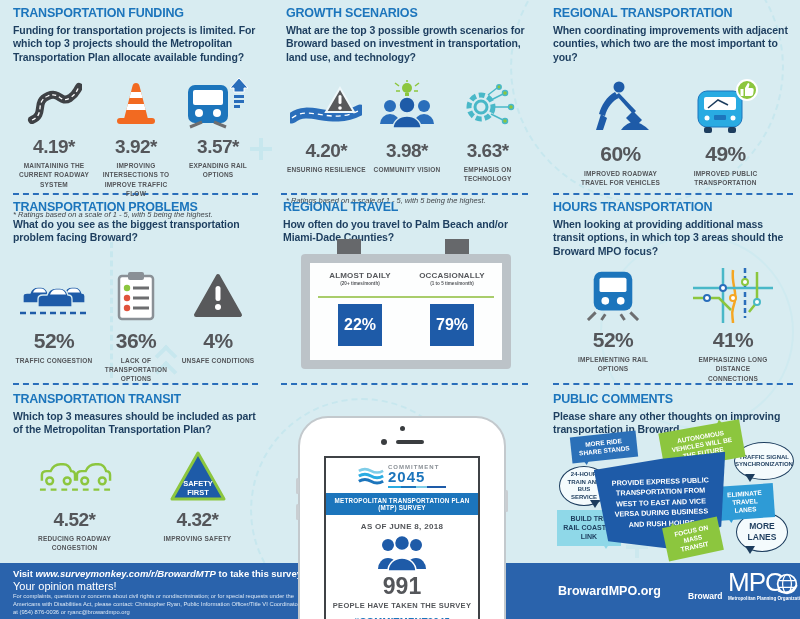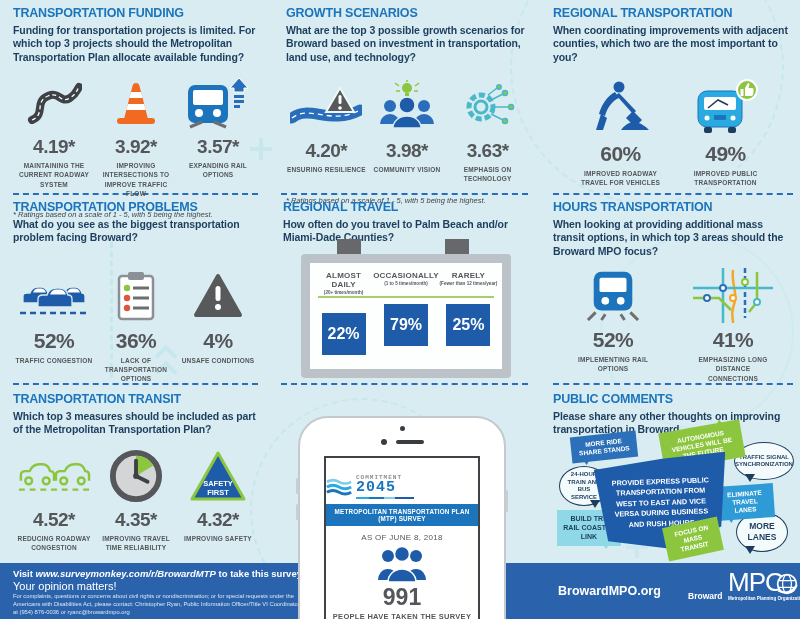--- a/index.html
+++ b/index.html
@@ -69,26 +69,26 @@
   .mpo-globe{position:absolute;left:88px;top:4px;}
   .mpo-sub{position:absolute;left:40px;top:27px;font-size:4.6px;font-weight:bold;white-space:nowrap;}
   
   .phone{position:absolute;left:298px;top:416px;width:208px;height:230px;background:#fff;border:2px solid #c3c9cd;border-radius:30px 30px 0 0;box-sizing:border-box;z-index:5;}
   .cam-top{position:absolute;top:8px;left:50%;margin-left:-2px;width:5px;height:5px;border-radius:50%;background:#3a3d40;}
   .spk-row{position:absolute;top:21px;left:0;width:100%;display:flex;justify-content:center;align-items:center;gap:9px;}
   .cam{width:6px;height:6px;border-radius:50%;background:#3a3d40;}
   .spk{width:28px;height:4px;border-radius:2px;background:#3a3d40;}
   .sidebtn{position:absolute;width:3px;height:16px;background:#c9ced2;border-radius:2px;}
   .screen{position:absolute;left:24px;right:24px;top:38px;bottom:0;border:2px solid #3f4246;border-bottom:none;background:#fff;text-align:center;overflow:hidden;}
-  .logo-row{display:flex;align-items:center;justify-content:flex-start;gap:4px;margin-top:16px;font-family:Liberation Mono, monospace;}
+  .logo-row{display:flex;align-items:center;justify-content:center;gap:4px;margin-top:6px;}
   .lt1{font-size:6px;font-weight:bold;color:#8a9096;letter-spacing:1px;text-align:left;}
   .lt2{font-size:15px;font-weight:bold;color:#1c75bc;line-height:0.95;text-align:left;letter-spacing:1px;}
   .lstrip{width:58px;height:2px;margin:2px auto 0;background:linear-gradient(90deg,#29abe2 0 22%,#1c75bc 22% 48%,#7fcde8 48% 68%,#1e5ba8 68% 100%);}
   .banner{margin-top:5px;background:#1c75bc;color:#fff;font-weight:bold;font-size:6.3px;padding:4px 2px;letter-spacing:0.2px;}
-  .asof{margin-top:7px;font-size:8px;font-weight:normal;color:#54565a;letter-spacing:0.3px;}
+  .asof{margin-top:7px;font-size:8px;font-weight:bold;color:#54565a;letter-spacing:0.3px;}
   .pgroup{margin-top:4px;}
   .count{font-size:23px;font-weight:bold;color:#54565a;line-height:1;}
   .count-lbl{margin-top:3px;font-size:7.5px;font-weight:bold;color:#54565a;letter-spacing:0.3px;}
   .hashtag{margin-top:5px;font-size:9.5px;font-weight:bold;color:#1c75bc;letter-spacing:0.3px;}
 </style>
 </head>
 <body>
 
 <div id="canvas">
 
@@ -327,25 +327,20 @@
           <div class="scol">
             <div class="sh">ALMOST DAILY</div>
             <div class="ss">(20+ times/month)</div>
             <div class="sq">22%</div>
           </div>
           <div class="scol">
             <div class="sh">OCCASIONALLY</div>
             <div class="ss">(1 to 5 times/month)</div>
             <div class="sq">79%</div>
           </div>
-          <div class="scol">
-            <div class="sh">RARELY</div>
-            <div class="ss">(Fewer than 12 times/year)</div>
-            <div class="sq">25%</div>
-          </div>
         </div>
       </div>
     </div>
   </section>
 
   <section class="sec" style="left:553px;top:200px;width:240px;">
     <h2 class="s-title">HOURS TRANSPORTATION</h2>
     <p class="s-q">When looking at providing additional mass transit options, in which top 3 areas should the Broward MPO focus?</p>
     <div class="stats" style="margin-top:8px;">
       <div class="stat">
@@ -396,33 +391,20 @@
               <circle cx="12" cy="24" r="3.5"></circle>
               <circle cx="30" cy="24" r="3.5"></circle>
               <path d="M40 24 L40 18 Q40 14 45 14 L49 14 Q52 7 59 7 L62 7 Q68 7 70 14 Q74 14 74 18 L74 24"></path>
               <circle cx="48" cy="24" r="3.5"></circle>
               <circle cx="66" cy="24" r="3.5"></circle>
               <path d="M2 33 H74" stroke-dasharray="6 5"></path>
             </svg>
           </div>
         <div class="v">4.52*</div>
         <div class="l">REDUCING ROADWAY CONGESTION</div>
-      </div>
-      <div class="stat">
-        <div class="ibox">
-            <svg width="54" height="54" viewBox="0 0 56 56">
-              <circle cx="28" cy="28" r="24" fill="#d3d5d7" stroke="#55575b" stroke-width="6"></circle>
-              <path d="M28 28 L28 7 A21 21 0 0 1 46 17 Z" fill="#8cc63e"></path>
-              <path d="M28 28 L28 12" stroke="#3e4145" stroke-width="4" stroke-linecap="round"></path>
-              <path d="M28 28 L40 34" stroke="#3e4145" stroke-width="4" stroke-linecap="round"></path>
-              <circle cx="28" cy="28" r="3" fill="#3e4145"></circle>
-            </svg>
-          </div>
-        <div class="v">4.35*</div>
-        <div class="l">IMPROVING TRAVEL TIME RELIABILITY</div>
       </div>
       <div class="stat">
         <div class="ibox">
             <svg width="58" height="52" viewBox="0 0 58 52">
               <path d="M29 3 L55 49 L3 49 Z" fill="#1e5ba8" stroke="#8cc63e" stroke-width="3" stroke-linejoin="round"></path>
               <text x="29" y="36" text-anchor="middle" font-family="Liberation Sans,sans-serif" font-size="7.5" font-weight="bold" fill="#fff">SAFETY</text>
               <text x="29" y="45" text-anchor="middle" font-family="Liberation Sans,sans-serif" font-size="7.5" font-weight="bold" fill="#fff">FIRST</text>
             </svg>
           </div>
         <div class="v">4.32*</div>

